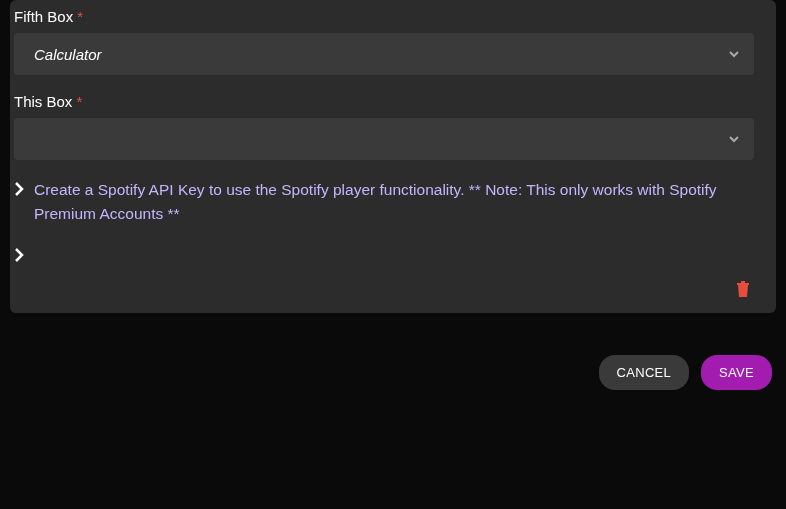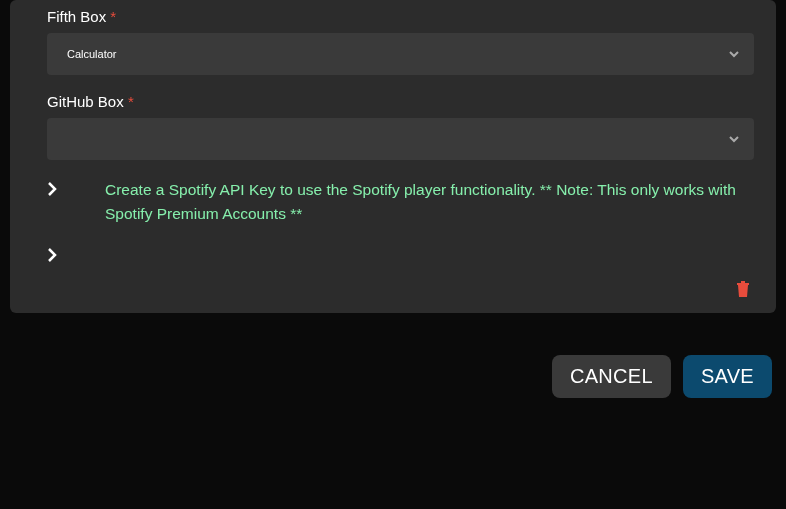--- a/index.html
+++ b/index.html
@@ -8,21 +8,21 @@
       font-family: -apple-system, BlinkMacSystemFont, "Segoe UI", Helvetica, Arial, sans-serif;
       width: 786px;
       height: 509px;
       overflow: hidden;
       color: #fff;
     }
     .panel {
       background: #2c2c2c;
       margin: 0 10px;
       border-radius: 6px;
-      padding: 8px 22px 16px 37px;
+      padding: 8px 22px 16px 4px;
     }
     .field-group { margin-bottom: 18px; }
     .field-label {
       font-size: 15px;
       color: #fff;
       margin-bottom: 8px;
       font-weight: 400;
     }
     .required { color: #e74c3c; }
     .select-wrap {
@@ -30,21 +30,22 @@
       background: #3a3a3a;
       border-radius: 4px;
       height: 42px;
       display: flex;
       align-items: center;
       padding: 0 40px 0 20px;
       cursor: pointer;
     }
     .select-value {
       color: #fff;
-      font-size: 11px;
+      font-size: 15px;
+      font-style: italic;
     }
     .chevron-down {
       position: absolute;
       right: 14px;
       top: 50%;
       transform: translateY(-50%);
       width: 12px;
       height: 12px;
     }
     .expand-row {
@@ -55,56 +56,55 @@
       cursor: pointer;
     }
     .expand-row:last-of-type { margin-bottom: 18px; }
     .chevron-right {
       flex-shrink: 0;
       width: 10px;
       height: 16px;
       margin-top: 3px;
     }
     .expand-text {
-      color: #86efac;
+      color: #c4b5fd;
       font-size: 15.5px;
       line-height: 1.55;
-      margin-left: 38px;
     }
     .trash-row {
       display: flex;
       justify-content: flex-end;
       padding-right: 4px;
     }
     .trash-icon {
       width: 14px;
       height: 16px;
       cursor: pointer;
     }
     .footer {
       display: flex;
       justify-content: flex-end;
       gap: 12px;
       padding: 42px 14px 0 0;
     }
     .btn {
       border: none;
       padding: 10px 18px;
-      font-size: 20px;
-      border-radius: 8px;
+      font-size: 13px;
+      border-radius: 16px;
       cursor: pointer;
       font-weight: 400;
       letter-spacing: 0.3px;
     }
     .btn-cancel {
       background: #3a3a3a;
       color: #fff;
     }
     .btn-save {
-      background: #0c4a6e;
+      background: #a21caf;
       color: #fff;
     }
     
     .watermark {
       position: absolute;
       left: 270px;
       top: 212px;
       display: flex;
       align-items: center;
       gap: 18px;
@@ -153,21 +153,21 @@
     <div class="select-wrap">
       <span class="select-value">Calculator</span>
       <svg class="chevron-down" viewBox="0 0 12 12">
         <path d="M2 4 L6 8 L10 4" fill="none" stroke="#aaa" stroke-width="2"></path>
       </svg>
     </div>
   </div>
 
   <div class="field-group">
     <div class="field-label">
-      <span>GitHub Box</span>
+      <span>This Box</span>
       <span class="required">*</span>
     </div>
     <div class="select-wrap">
       <svg class="chevron-down" viewBox="0 0 12 12">
         <path d="M2 4 L6 8 L10 4" fill="none" stroke="#aaa" stroke-width="2"></path>
       </svg>
     </div>
   </div>
 
   <div class="expand-row">

